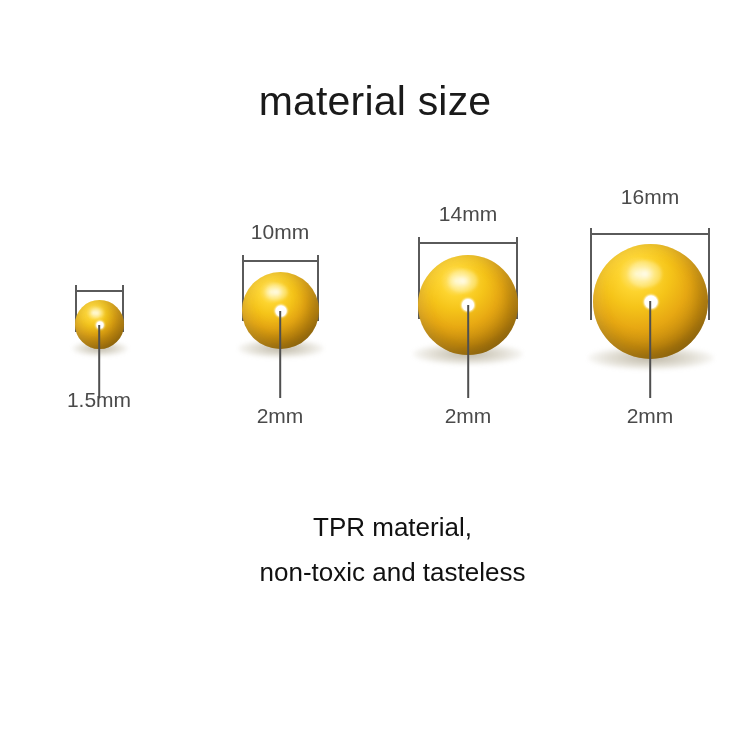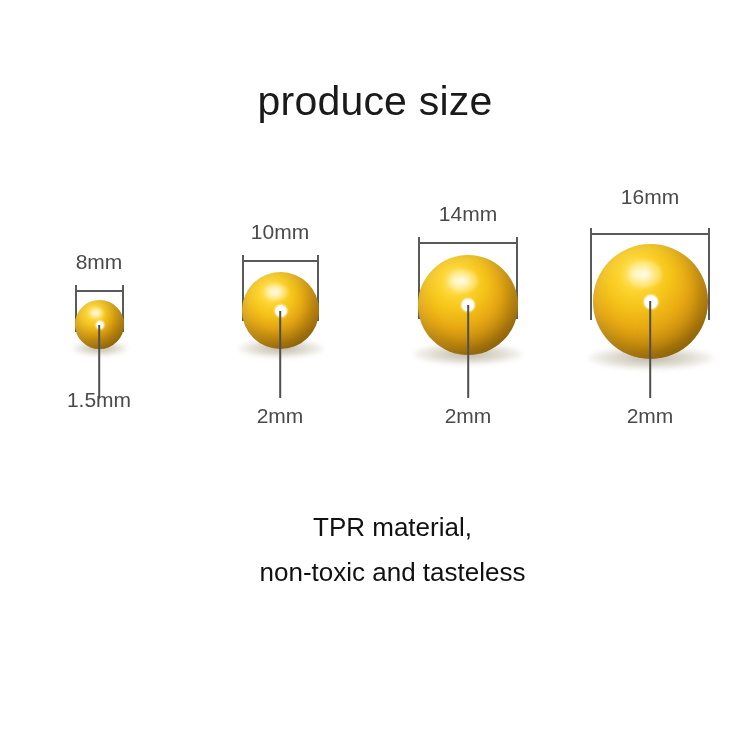--- a/index.html
+++ b/index.html
@@ -159,26 +159,25 @@
     font-size: 26px;
     color: #111111;
     line-height: 45px;
     white-space: nowrap;
     margin-left: 35px;
   }
 </style>
 </head>
 <body>
 
-<div id="page-title">produce size</div>
+<div id="page-title">material size</div>
 
 <div id="ball-row">
 
   <div class="ball-group" style="left: 21px; width: 156px;">
-    <div class="dim-label" style="top: 250px;">8mm</div>
     <div class="bracket" style="left: 54px; width: 49px; top: 290px;">
       <div class="bar"></div>
       <div class="tick left" style="height: 47px;"></div>
       <div class="tick right" style="height: 47px;"></div>
     </div>
     <div class="ball-wrap" style="left: 54px; top: 300px; width: 49px; height: 49px;">
       <div class="shadow" style="bottom: -7px; width: 56px; height: 15px;"></div>
       <div class="ball" style="width: 49px; height: 49px;">
         <div class="specular"></div>
         <div class="hole" style="width: 7px; height: 7px;"></div>

